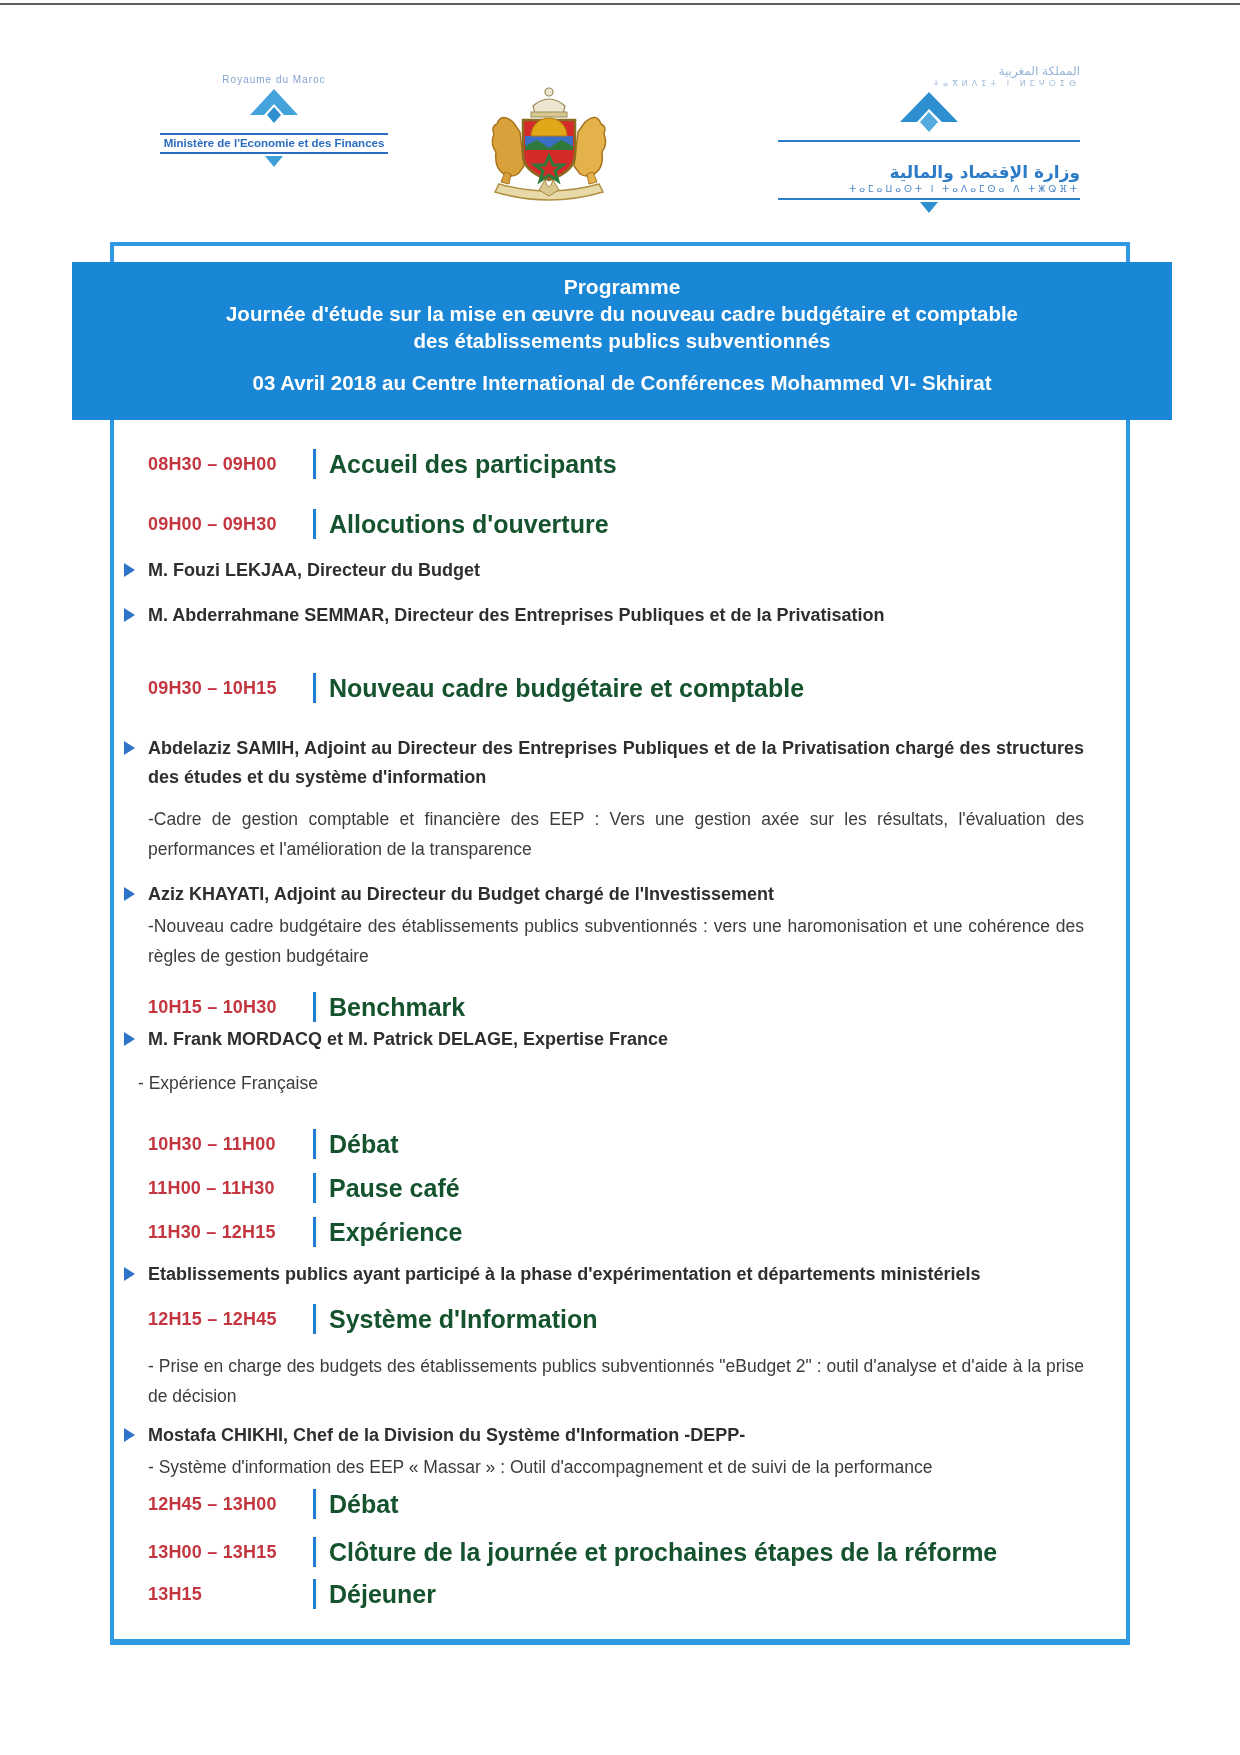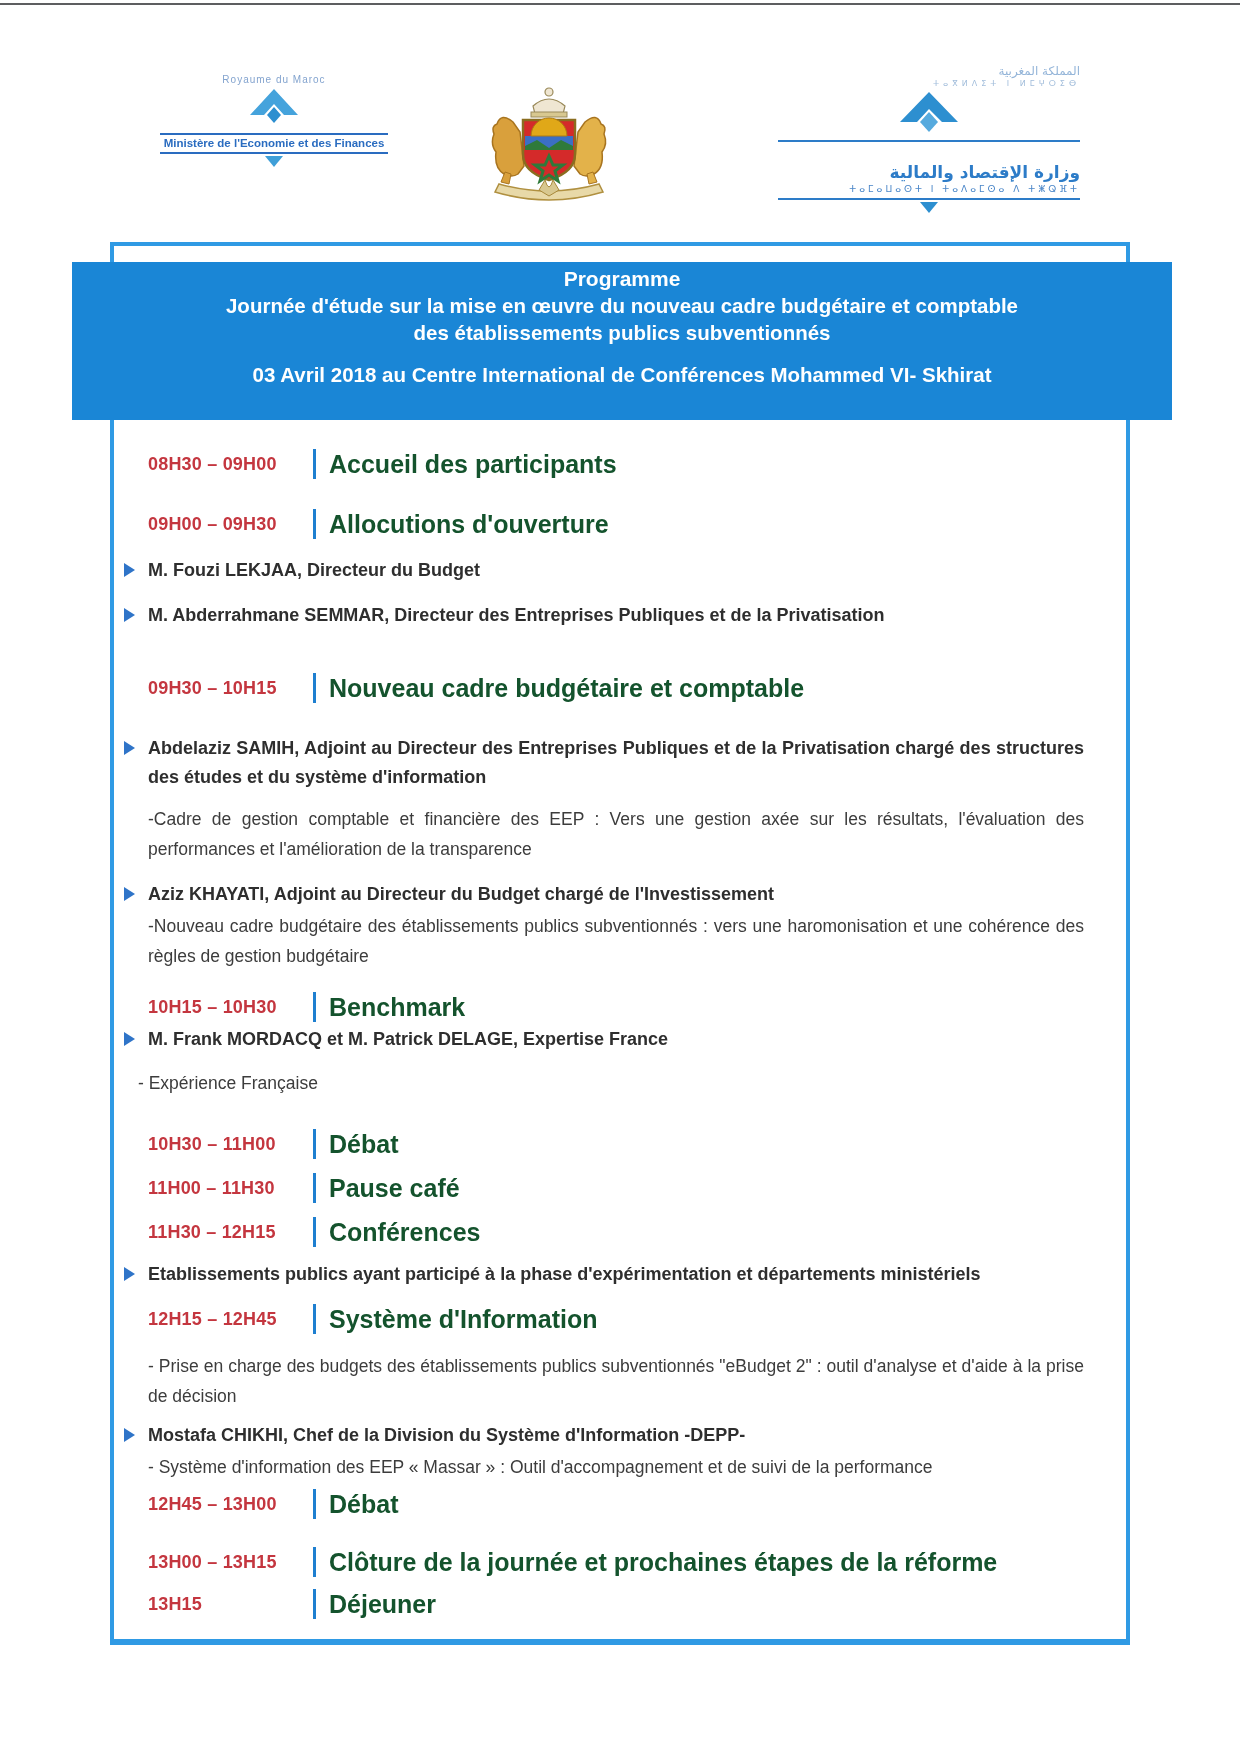--- a/index.html
+++ b/index.html
@@ -40,21 +40,21 @@
   .ministry-tif { color:#4a86c8; font-size:9px; letter-spacing:3px; filter:blur(0.4px);
     border-bottom:2px solid #2d7cc8; padding:2px 0 4px; }
 
   
   .outer-box {
     position:absolute; left:110px; top:242px; width:1020px; height:1403px;
     border:4px solid #2f9ae4; border-bottom-width:6px; background:transparent;
   }
   .header-band {
     position:absolute; left:72px; top:262px; width:1100px; height:158px;
-    background:#1a86d6; color:#ffffff; text-align:center; padding-top:4px;
+    background:#1a86d6; color:#ffffff; text-align:center; padding-top:12px;
   }
   .band-title { font-size:21px; font-weight:bold; line-height:26px; }
   .band-sub { font-size:20.5px; font-weight:bold; line-height:27px; }
   .band-date { font-size:20.5px; font-weight:bold; line-height:27px; margin-top:15px; }
 
   
   .content { position:absolute; left:110px; top:430px; width:1020px; padding:0 46px 0 38px; }
   .row { position:relative; }
   .session { display:flex; align-items:center; height:36px; }
   .time { width:165px; flex:0 0 165px; color:#c4363f; font-weight:bold; font-size:18px; letter-spacing:.2px; }
@@ -193,21 +193,21 @@
 
     <div class="row session" style="margin-top:8px">
       <span class="time">11H00 – 11H30</span>
       <span class="vbar"></span>
       <span class="slabel">Pause café</span>
     </div>
 
     <div class="row session" style="margin-top:8px">
       <span class="time">11H30 – 12H15</span>
       <span class="vbar"></span>
-      <span class="slabel">Conférences</span>
+      <span class="slabel">Expérience</span>
     </div>
 
     <div class="row speaker" style="margin-top:10px">
       <span class="arrow"></span>
       <span>Etablissements publics ayant participé à la phase d'expérimentation et départements ministériels</span>
     </div>
 
     <div class="row session" style="margin-top:12px">
       <span class="time">12H15 – 12H45</span>
       <span class="vbar"></span>
@@ -223,21 +223,21 @@
     </div>
 
     <div class="row note" style="margin-top:2px">- Système d'information des EEP « Massar » : Outil d'accompagnement et de suivi de la performance</div>
 
     <div class="row session" style="margin-top:4px">
       <span class="time">12H45 – 13H00</span>
       <span class="vbar"></span>
       <span class="slabel">Débat</span>
     </div>
 
-    <div class="row session" style="margin-top:22px">
+    <div class="row session" style="margin-top:12px">
       <span class="time">13H00 – 13H15</span>
       <span class="vbar"></span>
       <span class="slabel">Clôture de la journée et prochaines étapes de la réforme</span>
     </div>
 
     <div class="row session" style="margin-top:6px">
       <span class="time">13H15</span>
       <span class="vbar"></span>
       <span class="slabel">Déjeuner</span>
     </div>

